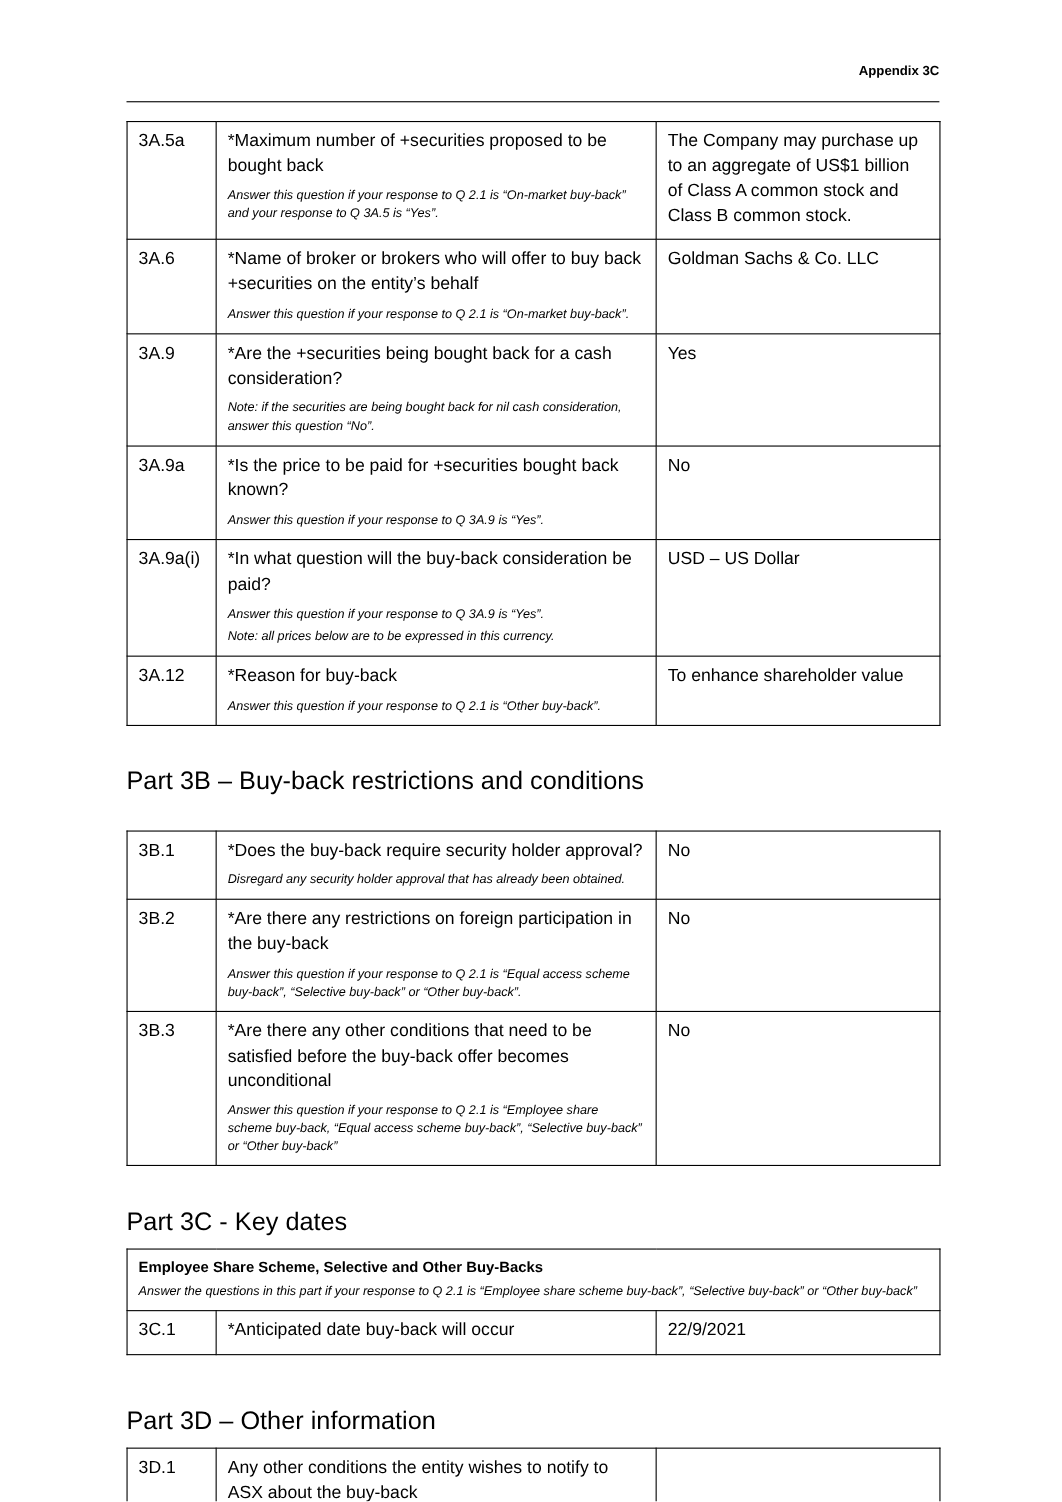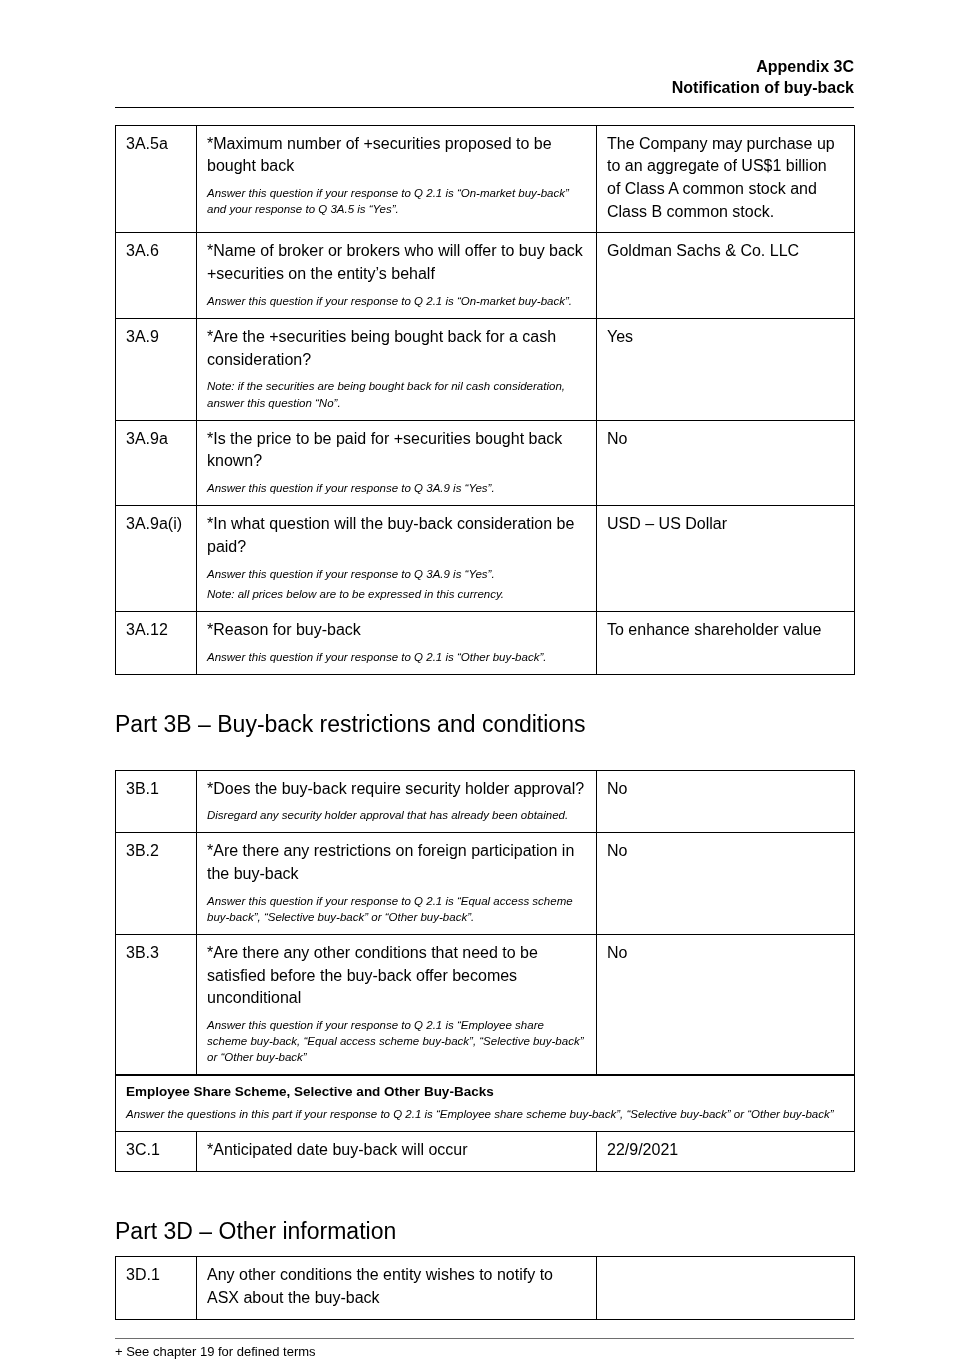--- a/index.html
+++ b/index.html
@@ -12,24 +12,24 @@
     overflow: hidden;
     position: relative;
   }
   .content { margin-left: 115px; width: 739px; }
 
   
   .doc-header {
     padding-top: 57px;
     text-align: right;
     font-weight: bold;
-    font-size: 16px;
+    font-size: 12px;
     line-height: 1.3;
     border-bottom: 1.5px solid #000;
-    padding-bottom: 8px;
+    padding-bottom: 19px;
   }
 
   
   table.form {
     width: 100%;
     border-collapse: collapse;
     table-layout: fixed;
   }
   table.form.t1 { margin-top: 17px; }
   td {
@@ -78,21 +78,20 @@
   .date-italic { font-style: italic; margin-left: 32px; }
 </style>
 </head>
 <body>
 
 <div class="page">
   <div class="content">
 
     <div class="doc-header">
       <div>Appendix 3C</div>
-      <div>Notification of buy-back</div>
     </div>
 
     <table class="form t1">
       <colgroup>
           <col class="c-id">
           <col class="c-q">
           <col class="c-a">
         </colgroup>
       <tbody>
         <tr>
@@ -176,20 +175,21 @@
           <td class="cell-id">3B.3</td>
           <td>
             <div class="q">*Are there any other conditions that need to be satisfied before the buy-back offer becomes unconditional</div>
             <div class="note">Answer this question if your response to Q 2.1 is “Employee share scheme buy-back, “Equal access scheme buy-back”, “Selective buy-back” or “Other buy-back”</div>
           </td>
           <td class="cell-answer">No</td>
         </tr>
       </tbody>
     </table>
 
+    <h2 class="section-heading h-3c">Part 3C - Key dates</h2>
 
     <table class="form">
       <colgroup>
           <col class="c-id">
           <col class="c-q">
           <col class="c-a">
         </colgroup>
       <tbody>
         <tr>
           <td colspan="3">

